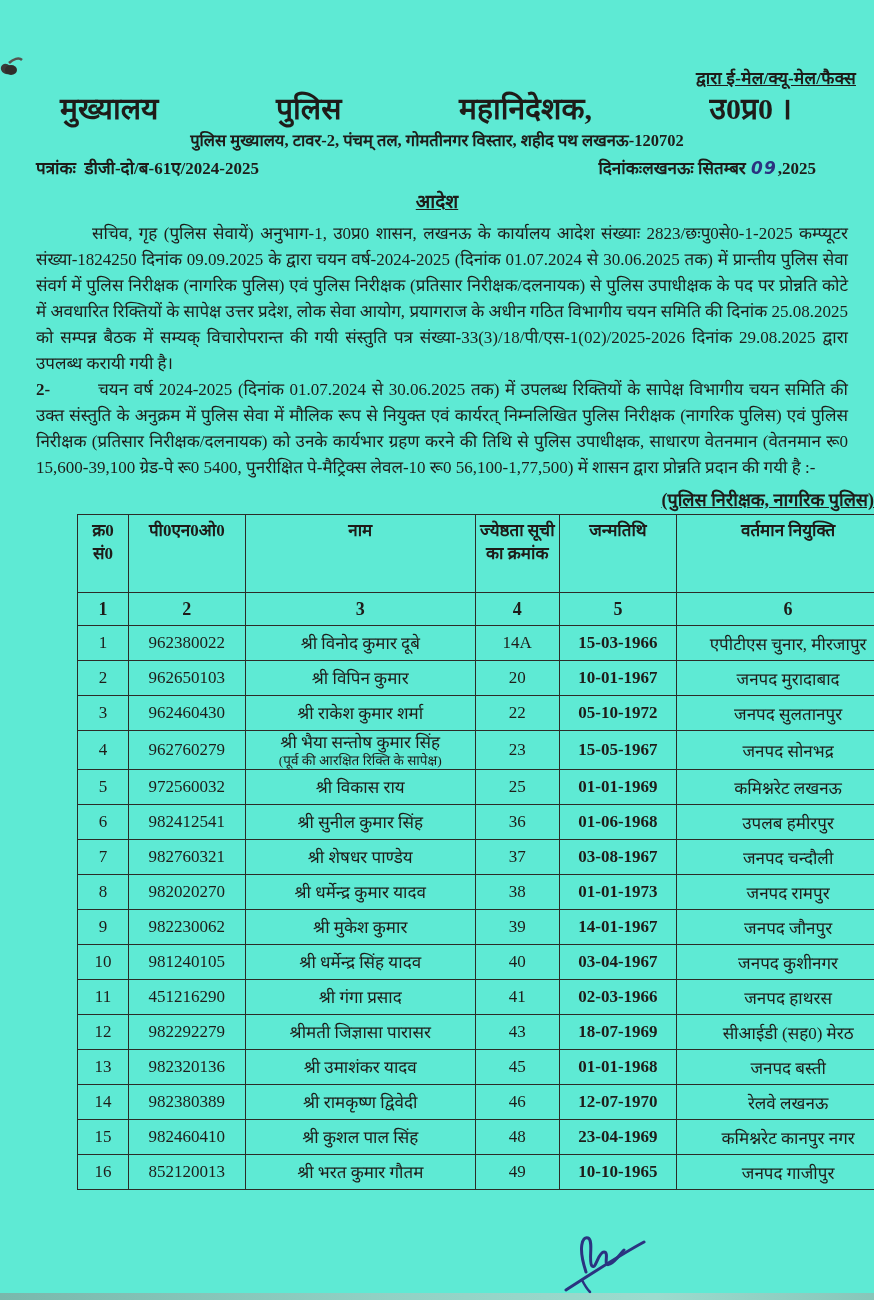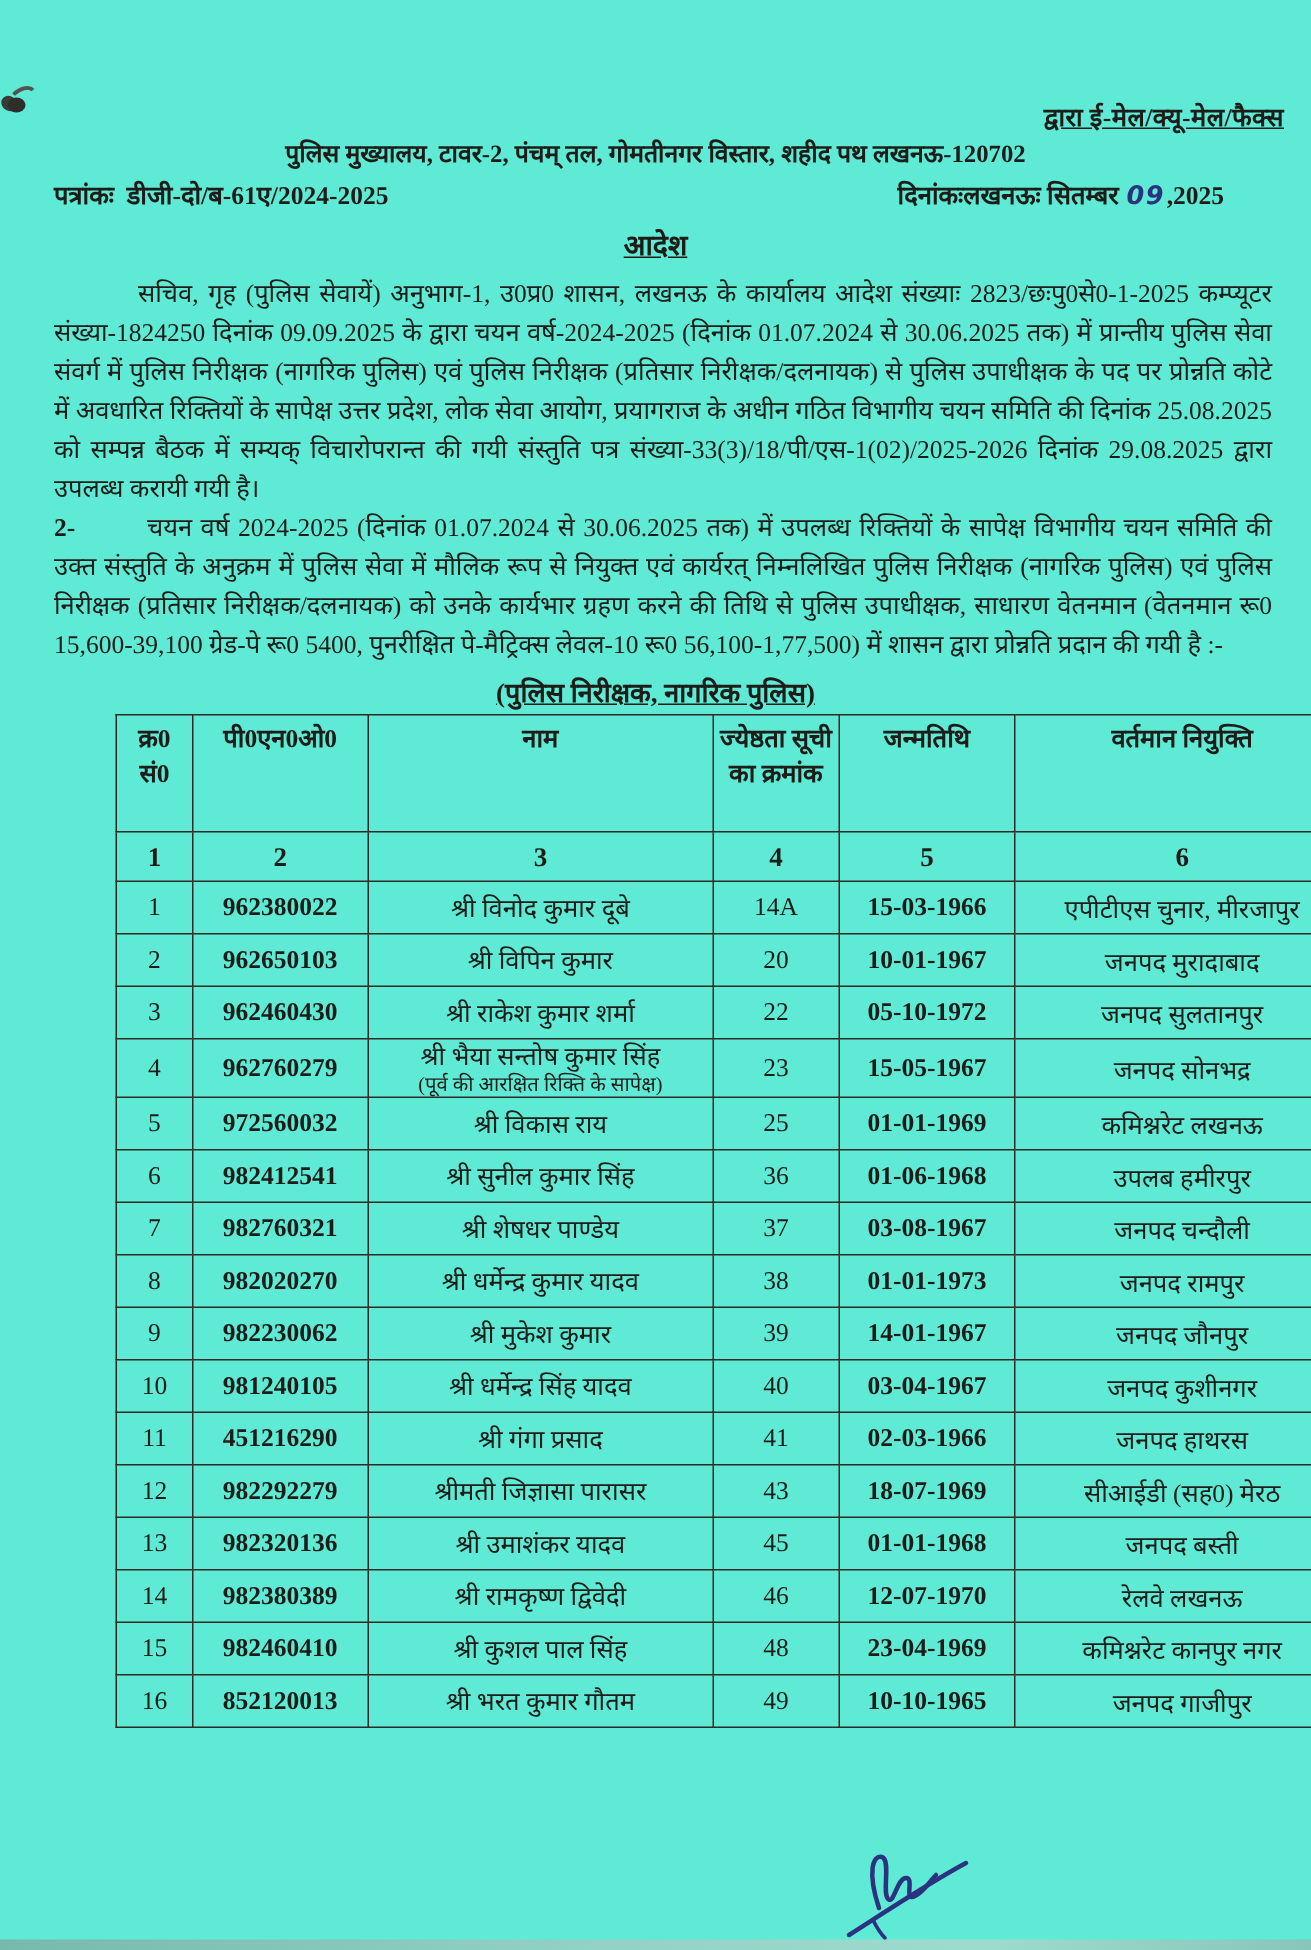--- a/index.html
+++ b/index.html
@@ -49,21 +49,21 @@
     margin:9px 0 7px;
   }
   .para{
     font-size:17px;line-height:26px;
     text-align:justify;
     margin:0 26px 0 36px;
   }
   .para.indent{text-indent:56px;}
   .pnum{display:inline-block;width:62px;font-weight:600;}
   .section-title{
-    text-align:center;
+    text-align:right;
     font-size:18px;font-weight:bold;
     text-decoration:underline;
     margin:6px 0 3px;
   }
   table.promo{
     margin-left:77px;
     width:823px;
     border-collapse:collapse;
     table-layout:fixed;
   }
@@ -76,21 +76,21 @@
   }
   table.promo thead th{
     font-weight:bold;
     vertical-align:top;
     height:72px;
     padding-top:4px;
     line-height:23px;
   }
   tr.numrow td{height:30px;font-weight:bold;font-size:18px;}
   tr.datarow td{height:32px;}
-  td.cell-pno{font-weight:bold;font-family:"Liberation Serif",serif;}
+  td.cell-pno{font-weight:normal;font-family:"Liberation Serif",serif;}
   td.cell-name{text-align:left;padding-left:10px;line-height:21px;}
   td.cell-dob{font-weight:600;}
   td.cell-post{font-weight:400;}
   .name-note{font-size:13.5px;line-height:15px;display:block;}
   .smudge{position:absolute;left:0px;top:48px;}
   .signature{position:absolute;left:548px;top:1228px;}
   .bottom-edge{
     position:absolute;left:0;bottom:0;width:100%;height:7px;
     background:linear-gradient(to right,#8f8f8b,#bdbdb8 45%,#cfcfc9 75%,#a9a9a4);
     opacity:.55;
@@ -104,20 +104,26 @@
   <div class="smudge">
     <svg width="34" height="40" viewBox="0 0 34 40">
       <path d="M10 18 C6 14 2 16 1 19 C0 23 4 27 9 26 C14 25 15 20 12 18 Z" fill="#3a3a38"></path>
       <path d="M9 15 C13 11 19 9 22 12" stroke="#55534f" stroke-width="2.5" fill="none"></path>
       <ellipse cx="11" cy="22" rx="6" ry="5" fill="#2f2e2b"></ellipse>
     </svg>
   </div>
 
   <div class="delivery">द्वारा ई-मेल/क्यू-मेल/फैक्स</div>
 
+  <div class="main-title">
+    <span>मुख्यालय</span>
+    <span>पुलिस</span>
+    <span>महानिदेशक,</span>
+    <span>उ0प्र0 ।</span>
+  </div>
 
   <div class="address">पुलिस मुख्यालय, टावर-2, पंचम् तल, गोमतीनगर विस्तार, शहीद पथ लखनऊ-120702</div>
 
   <div class="ref-row">
     <div>
       <span>पत्रांकः</span>&nbsp;&nbsp;<span>डीजी-दो/ब-61ए/2024-2025</span>
     </div>
     <div>
       <span>दिनांकःलखनऊः  सितम्बर </span><span class="hand">09</span><span>,2025</span>
     </div>

